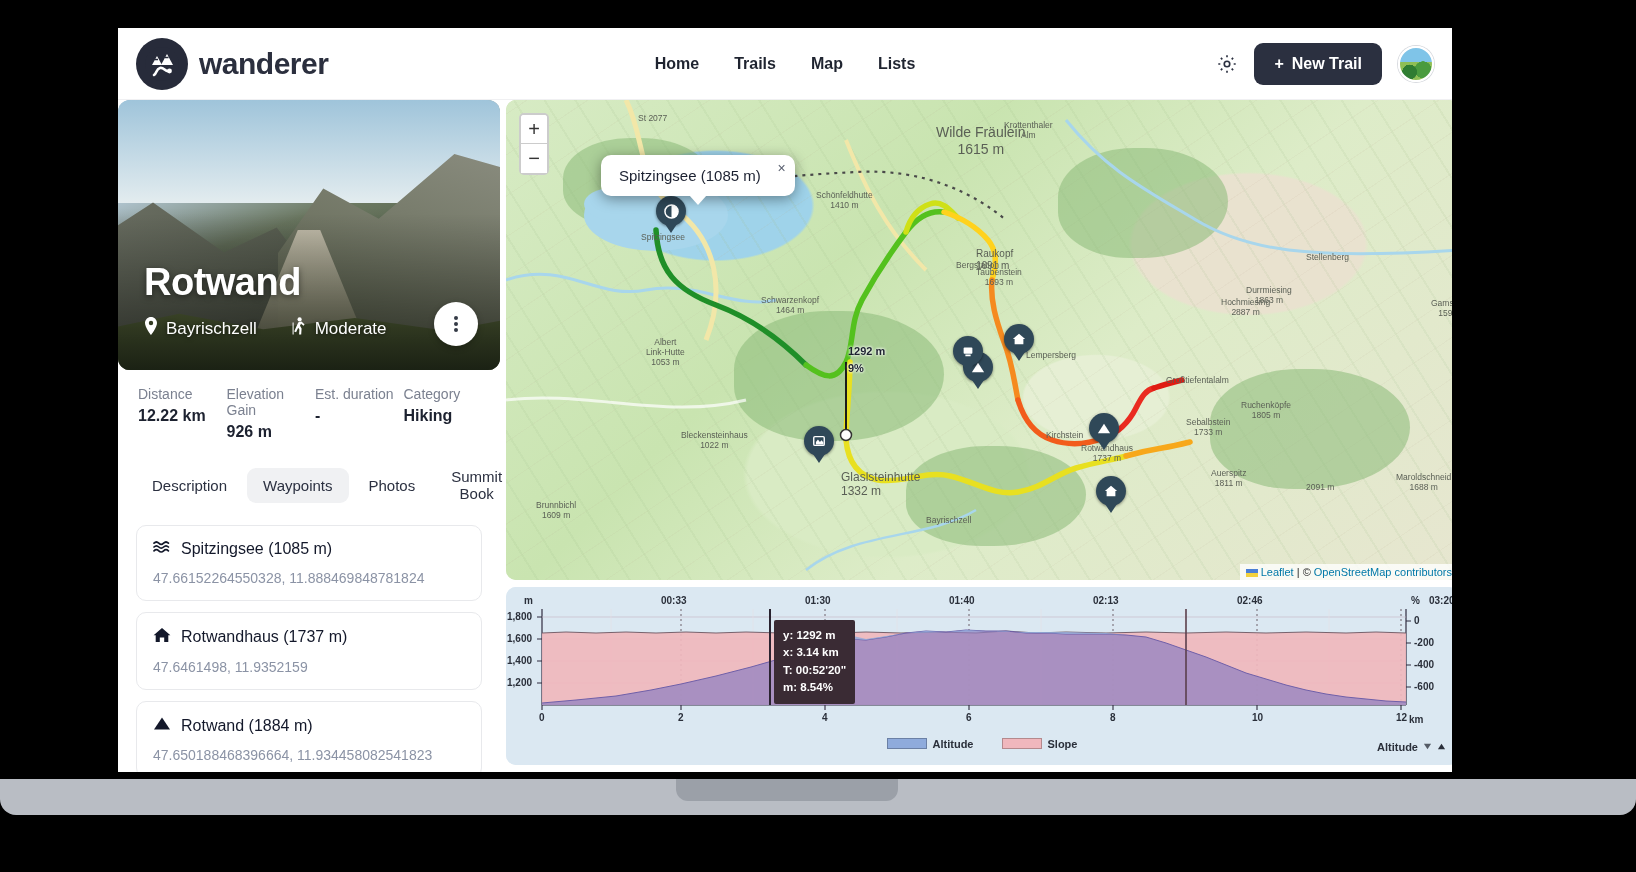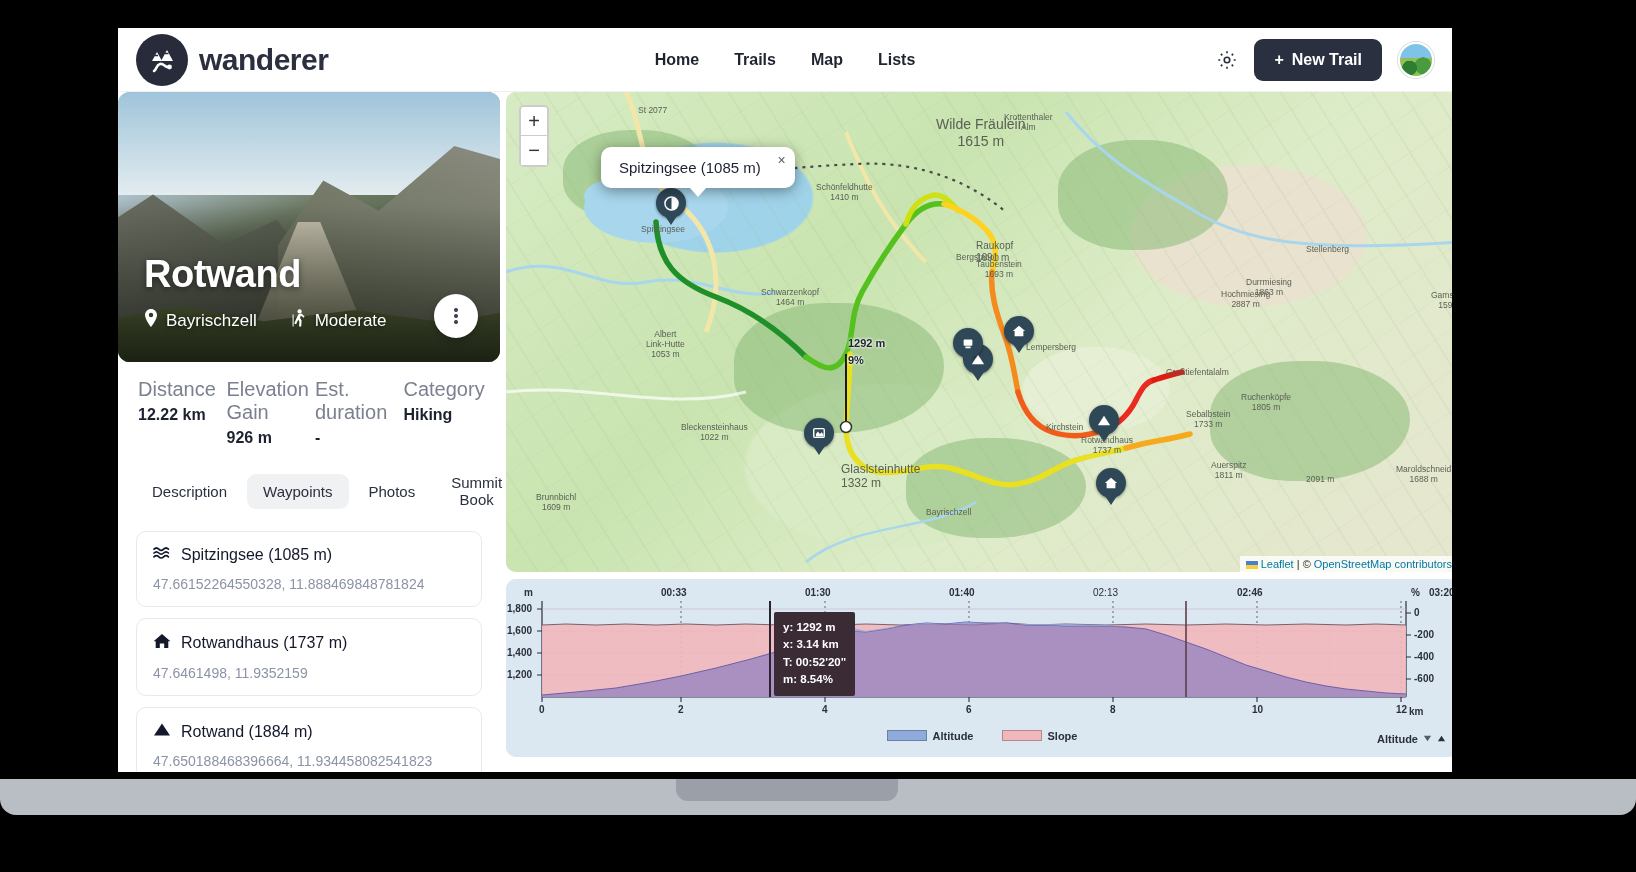--- a/index.html
+++ b/index.html
@@ -19,21 +19,21 @@
     position:absolute; left:0; top:779px; width:1636px; height:36px;
     background:#b9bdc4; border-radius:0 0 16px 16px;
   }
   .notch {
     position:absolute; left:676px; top:779px; width:222px; height:22px;
     background:#9ba0a8; border-radius:0 0 12px 12px;
   }
 
   
   .header {
-    position:relative; height:64px; width:100%;
+    position:relative; height:72px; width:100%;
     display:flex; align-items:center; background:#fff;
     border-bottom:1px solid #f0f0f2;
   }
   .brand { display:flex; align-items:center; gap:11px; margin-left:18px; }
   .logo-circle {
     width:52px; height:52px; border-radius:50%;
     background:#272b3a; display:flex; align-items:center; justify-content:center;
   }
   .brand-name { font-size:30px; font-weight:700; color:#2b2f3e; letter-spacing:-0.5px; }
   .nav { position:absolute; left:50%; transform:translateX(-50%); display:flex; gap:35px; }
@@ -103,21 +103,21 @@
   .hero-dots {
     position:absolute; right:22px; bottom:24px;
     width:44px; height:44px; border-radius:50%; background:#fff;
     display:flex; align-items:center; justify-content:center; cursor:pointer;
     box-shadow:0 2px 6px rgba(0,0,0,.25);
   }
   .hero-dots i { display:block; width:4px; height:4px; border-radius:50%; background:#343a46; margin:2px 0; }
 
   .stats { display:flex; padding:16px 8px 10px 20px; gap:0; }
   .stat { flex:1; }
-  .stat .lbl { font-size:20px; color:#7b8190; margin-bottom:5px; }
+  .stat .lbl { font-size:14px; color:#7b8190; margin-bottom:5px; }
   .stat .val { font-size:16px; font-weight:700; color:#1d2230; }
 
   .tabs { display:flex; gap:4px; padding:8px 18px 10px 18px; align-items:center; }
   .tab {
     font-size:15px; color:#2b3040; padding:9px 16px; border-radius:9px; cursor:pointer;
     background:transparent; border:none; font-family:"Liberation Sans", sans-serif;
   }
   .tab.active { background:#f0f1f3; font-weight:400; }
 
   .wp-list { padding:4px 18px 0 18px; }
@@ -621,21 +621,21 @@
             <span style="position:absolute;left:172px;top:125px;font-size:10px;font-weight:700;color:#2a2f3a;">2</span>
             <span style="position:absolute;left:316px;top:125px;font-size:10px;font-weight:700;color:#2a2f3a;">4</span>
             <span style="position:absolute;left:460px;top:125px;font-size:10px;font-weight:700;color:#2a2f3a;">6</span>
             <span style="position:absolute;left:604px;top:125px;font-size:10px;font-weight:700;color:#2a2f3a;">8</span>
             <span style="position:absolute;left:746px;top:125px;font-size:10px;font-weight:700;color:#2a2f3a;">10</span>
             <span style="position:absolute;left:890px;top:125px;font-size:10px;font-weight:700;color:#2a2f3a;">12</span>
 
             <span style="position:absolute;left:155px;top:8px;font-size:10px;font-weight:700;color:#2a2f3a;">00:33</span>
             <span style="position:absolute;left:299px;top:8px;font-size:10px;font-weight:700;color:#2a2f3a;">01:30</span>
             <span style="position:absolute;left:443px;top:8px;font-size:10px;font-weight:700;color:#2a2f3a;">01:40</span>
-            <span style="position:absolute;left:587px;top:8px;font-size:10px;font-weight:400;color:#2a2f3a;">02:13</span>
+            <span style="position:absolute;left:587px;top:8px;font-size:10px;font-weight:700;color:#2a2f3a;">02:13</span>
             <span style="position:absolute;left:731px;top:8px;font-size:10px;font-weight:700;color:#2a2f3a;">02:46</span>
             <span style="position:absolute;left:875px;top:8px;font-size:10px;font-weight:700;color:#2a2f3a;padding-left:48px;">03:20</span>
           </div>
 
           <div class="tip" style="left:268px;top:33px;">
             <div>y: 1292 m</div>
             <div>x: 3.14 km</div>
             <div>T: 00:52'20"</div>
             <div>m: 8.54%</div>
           </div>

